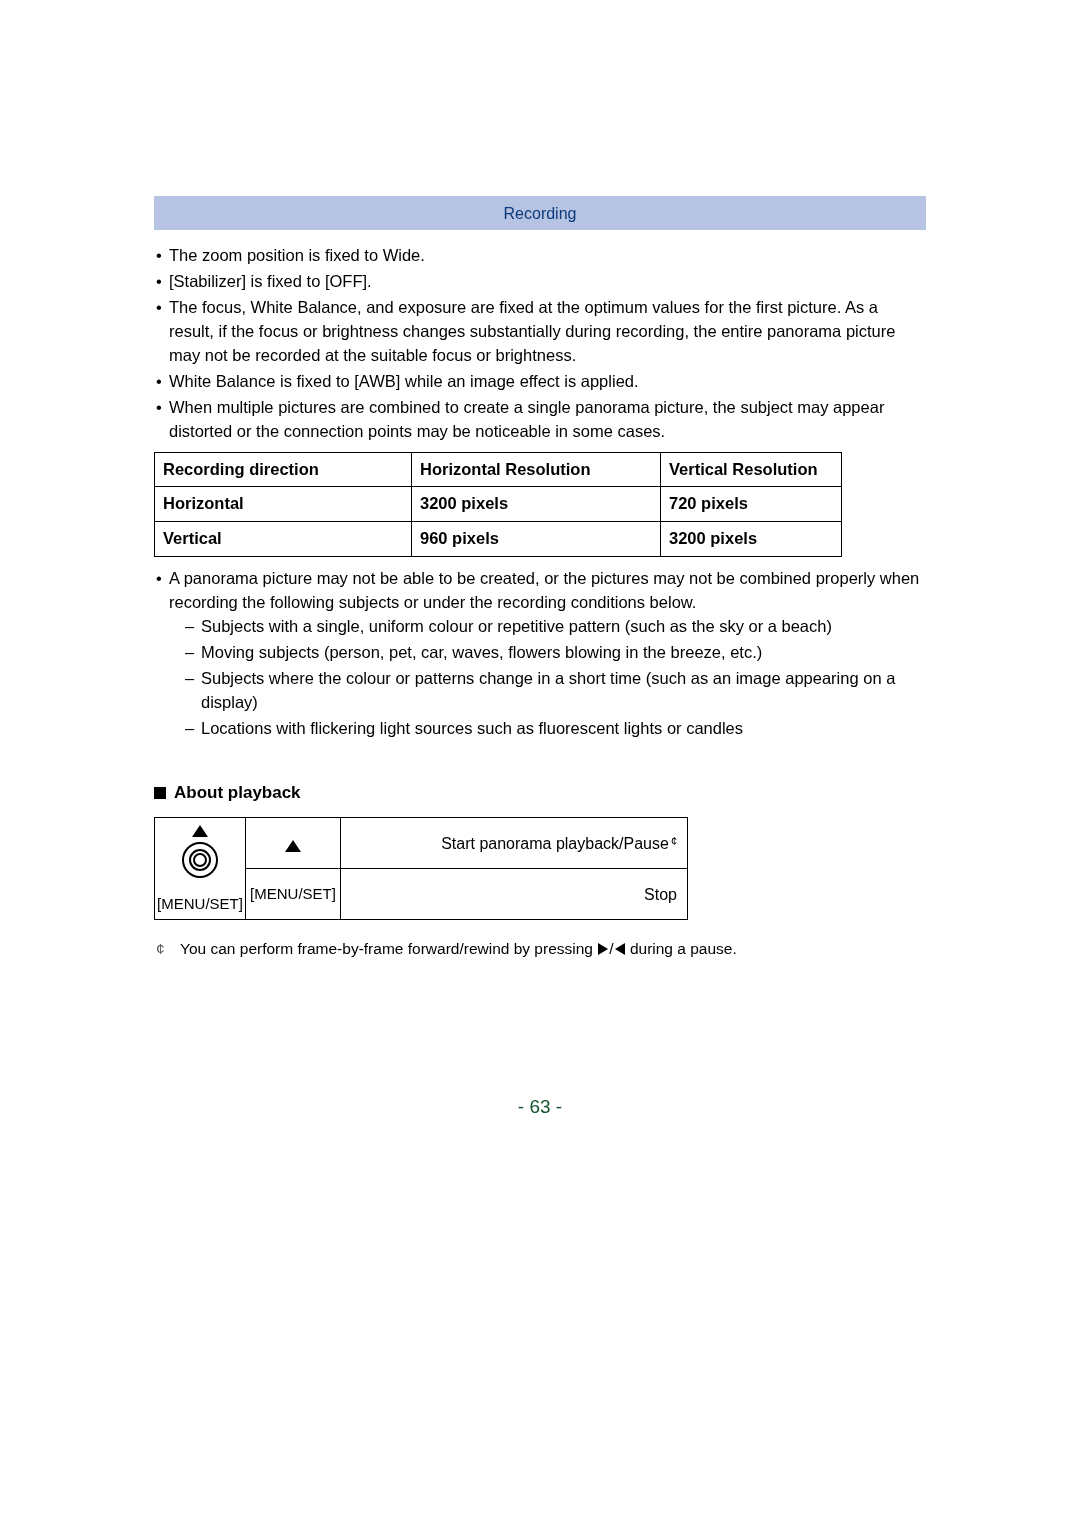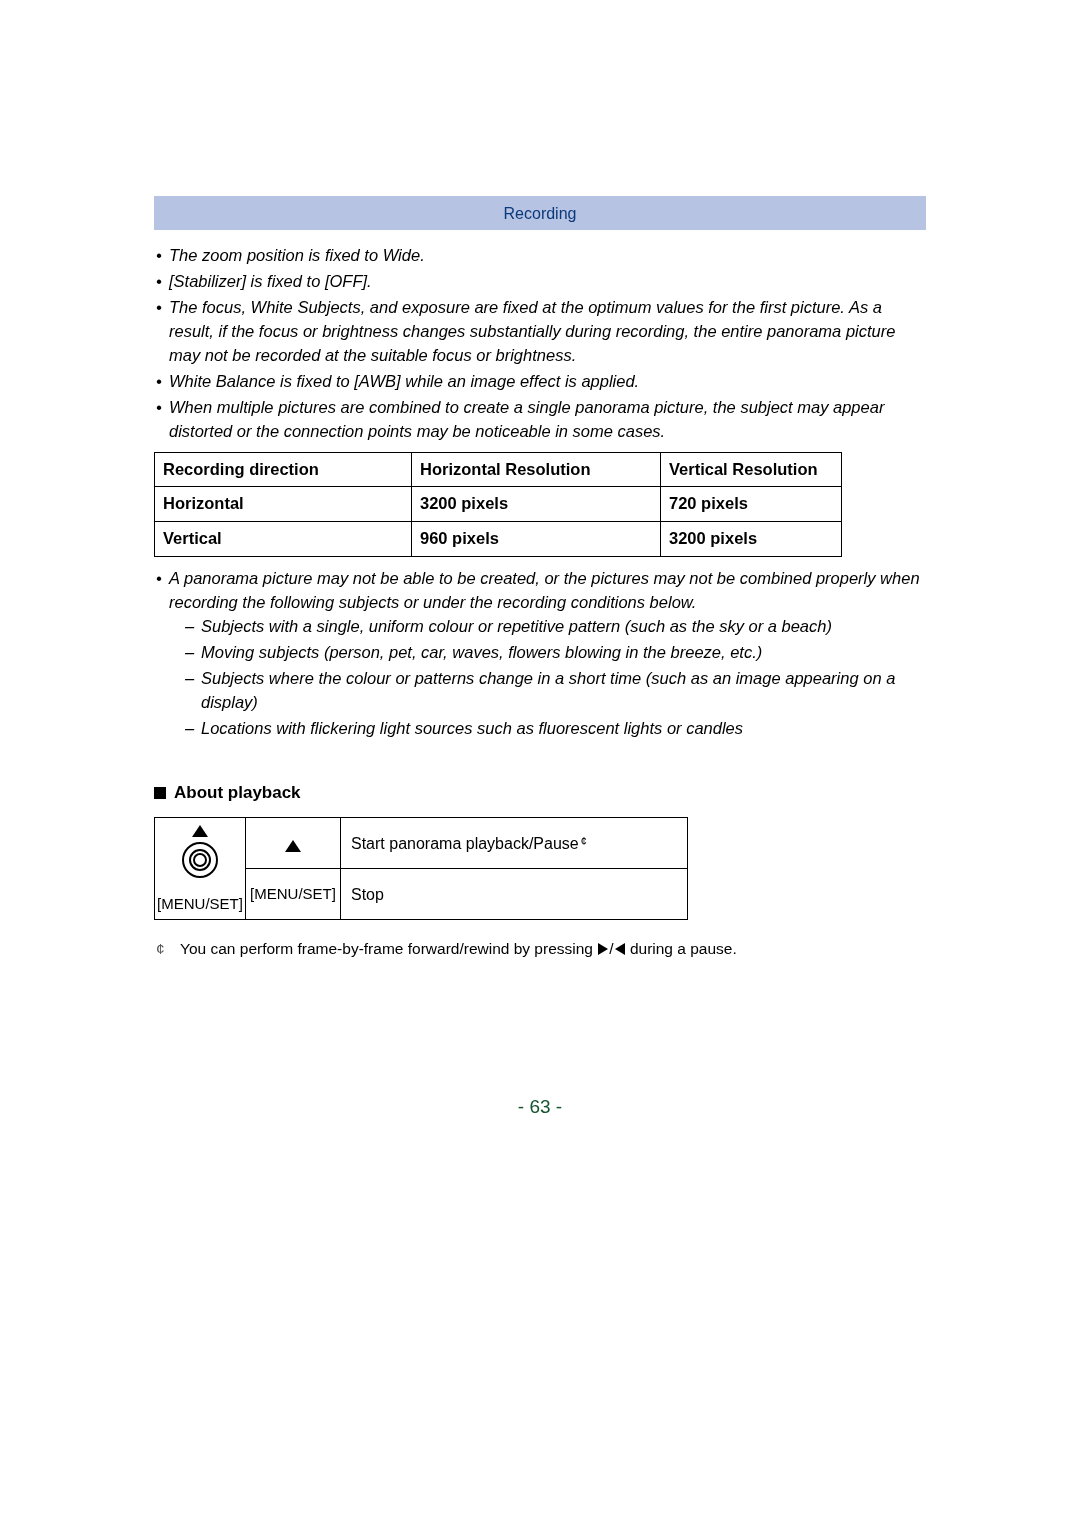--- a/index.html
+++ b/index.html
@@ -25,21 +25,20 @@
     font-size: 16px;
     margin-bottom: 14px;
   }
   .link-style {
     color: #0b3a7a;
   }
   ul.bullets {
     list-style: none;
     padding: 0;
     margin: 0 0 0 2px;
-    font-style: italic;
   }
   ul.bullets > li {
     position: relative;
     padding-left: 13px;
     margin-bottom: 2px;
   }
   ul.bullets > li:before {
     content: "•";
     position: absolute;
     left: 0;
@@ -107,20 +106,21 @@
   }
   .btn-cell {
     width: 94px;
     height: 50px;
     text-align: center;
   }
   .desc-cell {
     width: 326px;
     padding: 0 10px !important;
     font-size: 16px;
+    text-align: right;
   }
   .triangle-up {
     display: inline-block;
     width: 0; height: 0;
     border-left: 8px solid transparent;
     border-right: 8px solid transparent;
     border-bottom: 12px solid #000;
     margin-top: 12px;
   }
   .mlabel {
@@ -216,21 +216,21 @@
 </head>
 <body>
 
 <div class="page">
 
   <div class="section-header link-style">Recording</div>
 
   <ul class="bullets">
     <li>The zoom position is fixed to Wide.</li>
     <li>[Stabilizer] is fixed to [OFF].</li>
-    <li>The focus, White Subjects, and exposure are fixed at the optimum values for the first picture. As a result, if the focus or brightness changes substantially during recording, the entire panorama picture may not be recorded at the suitable focus or brightness.</li>
+    <li>The focus, White Balance, and exposure are fixed at the optimum values for the first picture. As a result, if the focus or brightness changes substantially during recording, the entire panorama picture may not be recorded at the suitable focus or brightness.</li>
     <li>White Balance is fixed to [AWB] while an image effect is applied.</li>
     <li>When multiple pictures are combined to create a single panorama picture, the subject may appear distorted or the connection points may be noticeable in some cases.</li>
   </ul>
 
   <table class="res">
     <tbody>
         <tr>
       <th style="width:240px">Recording direction</th>
       <th style="width:232px">Horizontal Resolution</th>
       <th>Vertical Resolution</th>

